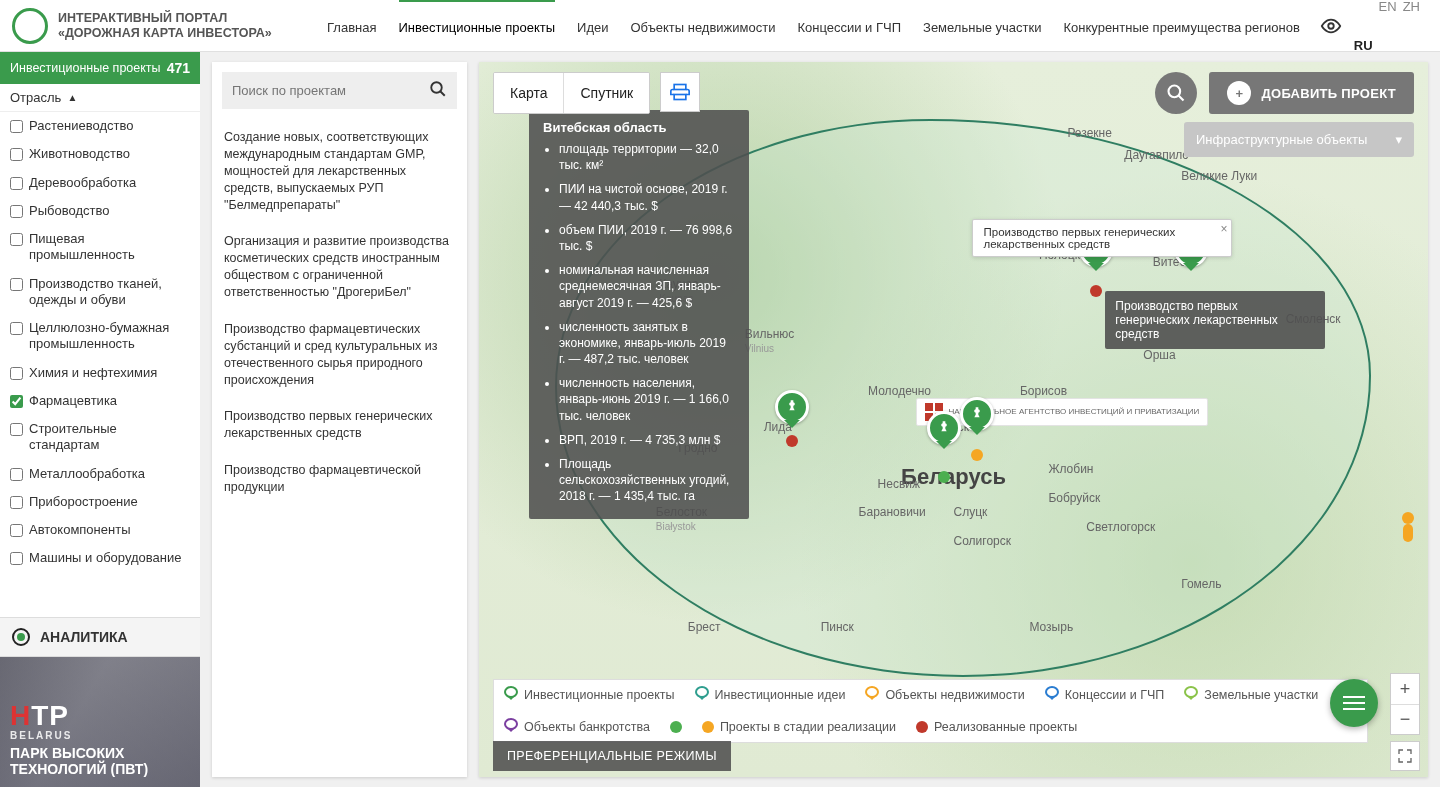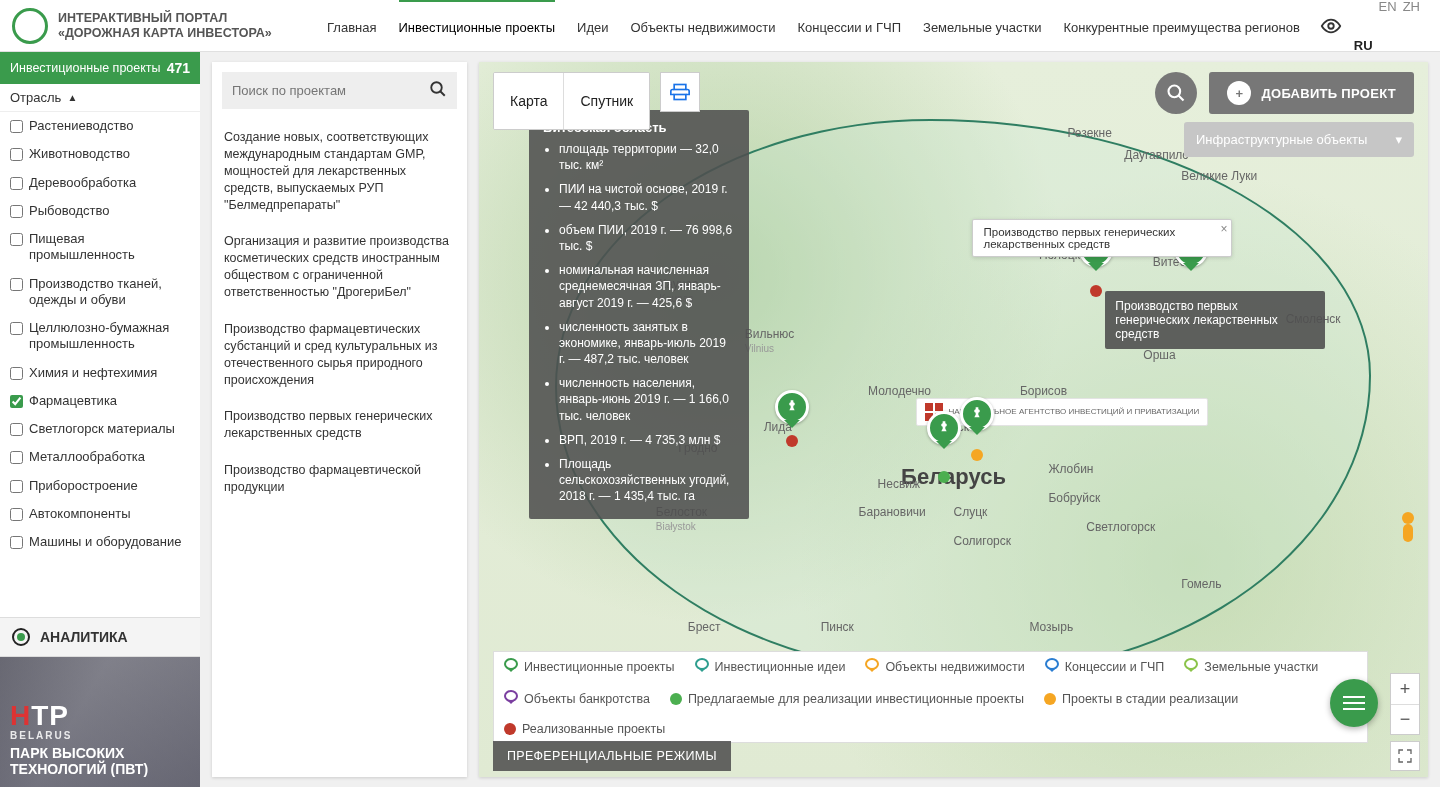--- a/index.html
+++ b/index.html
@@ -162,21 +162,21 @@
 
   .map-topbar {
     position:absolute; top:10px; left:14px;
     display:flex; gap:10px; z-index:5;
   }
   .seg {
     background:#fff; border:1px solid #ccc; border-radius:2px;
     display:flex; overflow:hidden;
   }
   .seg button {
-    border:none; background:#fff; padding:20px 16px; font-size:14px; cursor:pointer;
+    border:none; background:#fff; padding:12px 16px; font-size:14px; cursor:pointer;
     color:#222;
   }
   .seg button.active { background:#fff; }
   .seg button + button { border-left:1px solid #ddd; }
   .print-btn {
     width:40px;height:40px;border:1px solid #ccc;background:#fff;
     display:flex;align-items:center;justify-content:center;cursor:pointer;
     color:#1a73e8;
   }
 
@@ -411,21 +411,21 @@
         <label class="filter-item">
           <input type="checkbox" style="">
           <span>Химия и нефтехимия</span>
         </label>
         <label class="filter-item">
           <input type="checkbox" checked="" style="">
           <span>Фармацевтика</span>
         </label>
         <label class="filter-item">
           <input type="checkbox" style="">
-          <span>Светлогорск материалы</span>
+          <span>Строительные стандартам</span>
         </label>
         <label class="filter-item">
           <input type="checkbox" style="">
           <span>Металлообработка</span>
         </label>
         <label class="filter-item">
           <input type="checkbox" style="">
           <span>Приборостроение</span>
         </label>
         <label class="filter-item">
@@ -631,21 +631,20 @@
         <div class="lg-item">
           <span class="lg-pin lime"></span>
           <span>Земельные участки</span>
         </div>
         <div class="lg-item">
           <span class="lg-pin purple"></span>
           <span>Объекты банкротства</span>
         </div>
         <div class="lg-item">
           <span class="lg-dot green"></span>
-          <span>Предлагаемые для реализации инвестиционные проекты</span>
         </div>
         <div class="lg-item">
           <span class="lg-dot orange"></span>
           <span>Проекты в стадии реализации</span>
         </div>
         <div class="lg-item">
           <span class="lg-dot red"></span>
           <span>Реализованные проекты</span>
         </div>
       </div>

